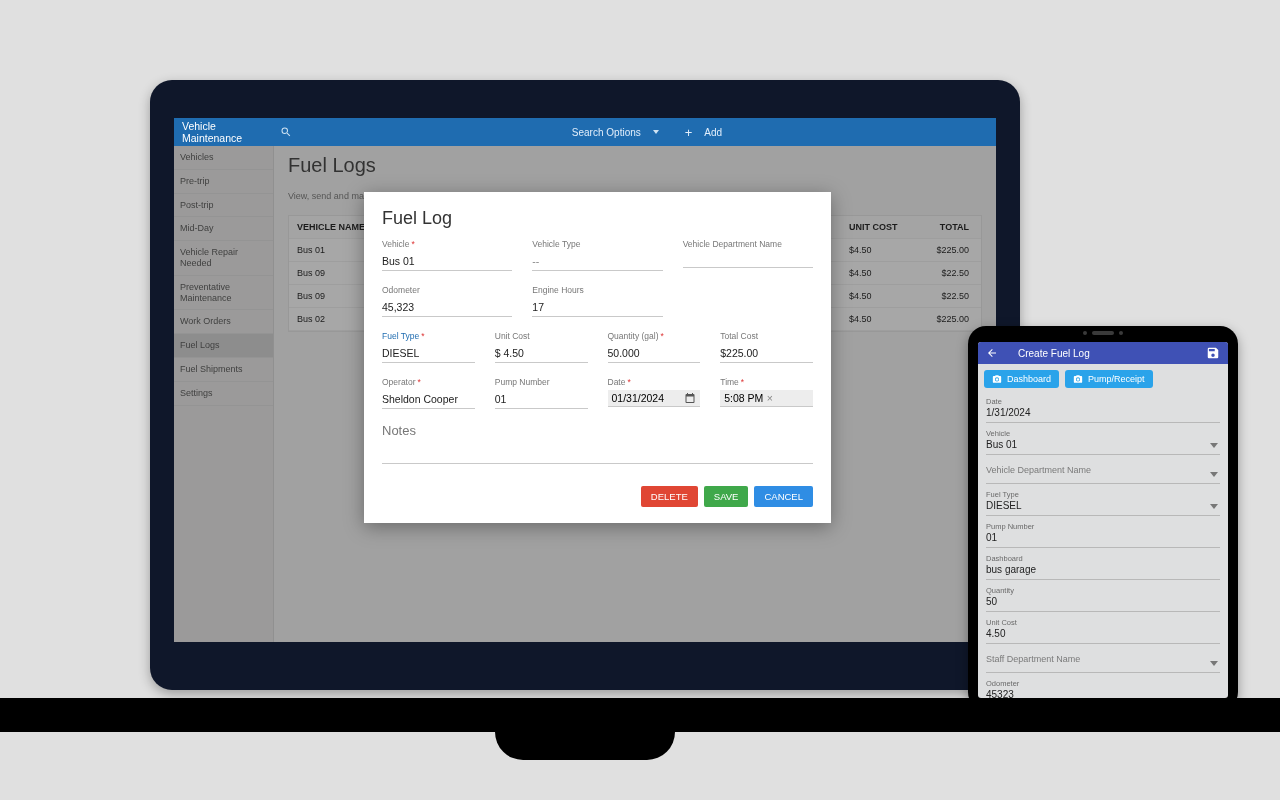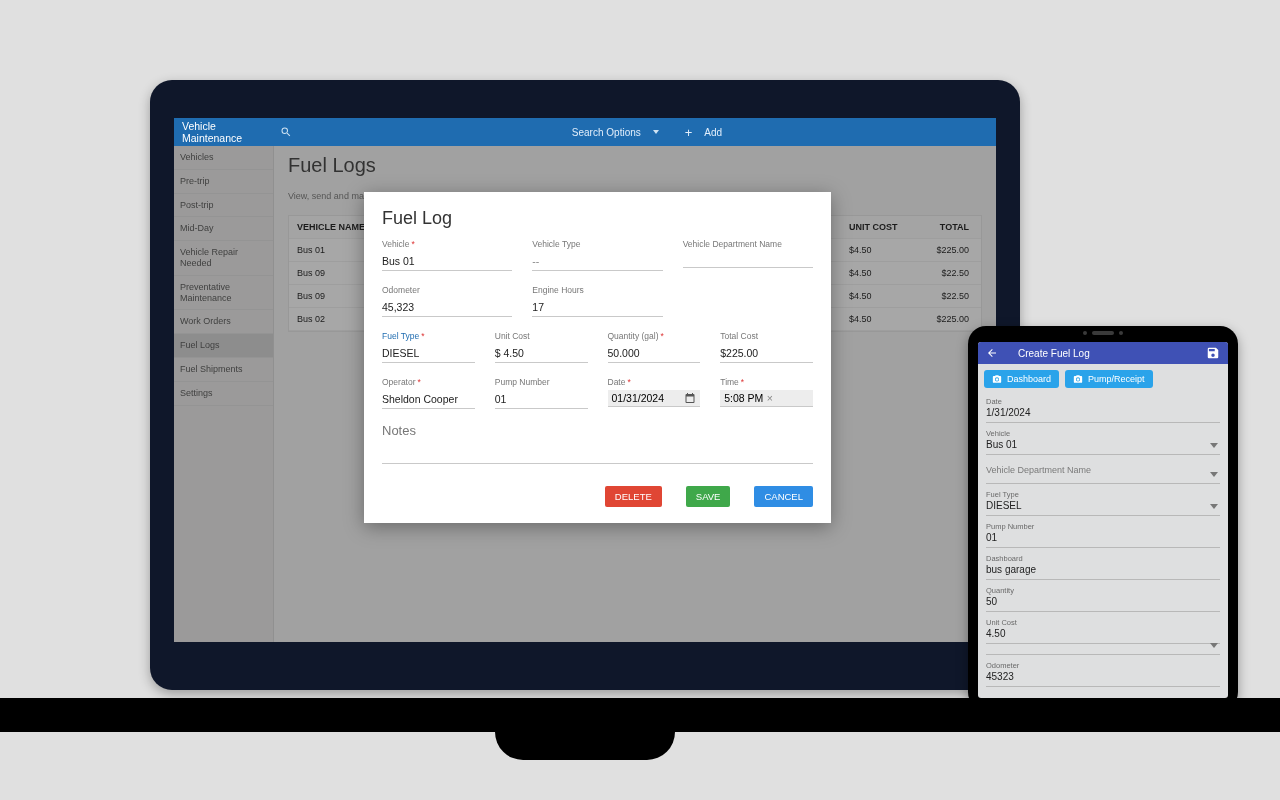--- a/index.html
+++ b/index.html
@@ -47,21 +47,21 @@
 .fld-val{font-size:10.5px;color:#222;border-bottom:1px solid #c9c9c9;padding:3px 0;min-height:16px;width:100%;background:transparent}
 .fld-val.muted{color:#888}
 .date-field{display:flex;align-items:center;background:#ededed;border-bottom:1px solid #c9c9c9;padding:2px 4px;gap:4px}
 .date-field span{font-size:10.5px;flex:1}
 .cal-ico{width:12px;height:12px;fill:#555}
 .time-field{display:flex;align-items:center;background:#ededed;border-bottom:1px solid #c9c9c9;padding:2px 4px;}
 .time-field span{font-size:10.5px;flex:1}
 .x-ico{font-size:11px;color:#888;cursor:pointer}
 .notes-lbl{font-size:13px;color:#777;margin-top:4px}
 .notes-line{border-bottom:1px solid #c9c9c9;height:20px;margin-top:6px}
-.modal-actions{display:flex;justify-content:flex-end;gap:24px;margin-top:22px}
+.modal-actions{display:flex;justify-content:flex-end;gap:6px;margin-top:22px}
 .btn{font-size:9.5px;color:#fff;padding:5px 10px;border:none;border-radius:2px;cursor:pointer}
 .btn-del{background:#e04634}
 .btn-save{background:#3fa84a}
 .btn-cancel{background:#2f8de4}
 
 .tablet{position:absolute;right:42px;top:326px;width:270px;height:384px;background:#000;border-radius:18px;box-shadow:0 4px 12px rgba(0,0,0,.35)}
 .tab-notch{position:absolute;top:5px;left:50%;transform:translateX(-50%);display:flex;gap:5px}
 .tab-dot{width:4px;height:4px;border-radius:50%;background:#3a3a3a}
 .tab-dash{width:22px;height:4px;border-radius:2px;background:#3a3a3a}
 .tablet-screen{position:absolute;left:10px;right:10px;top:16px;bottom:12px;background:#dedfe0;overflow:hidden;border-radius:3px}
@@ -322,20 +322,21 @@
         </div>
         <div class="tfld">
           <span class="tfld-lbl">Quantity</span>
           <div class="tfld-val">50</div>
         </div>
         <div class="tfld">
           <span class="tfld-lbl">Unit Cost</span>
           <div class="tfld-val">4.50</div>
         </div>
         <div class="tfld placeholder">
+          <span class="tfld-lbl">Staff Department Name</span>
           <div class="dd"></div>
         </div>
         <div class="tfld">
           <span class="tfld-lbl">Odometer</span>
           <div class="tfld-val">45323</div>
         </div>
       </div>
   </div>
 </div>
 

